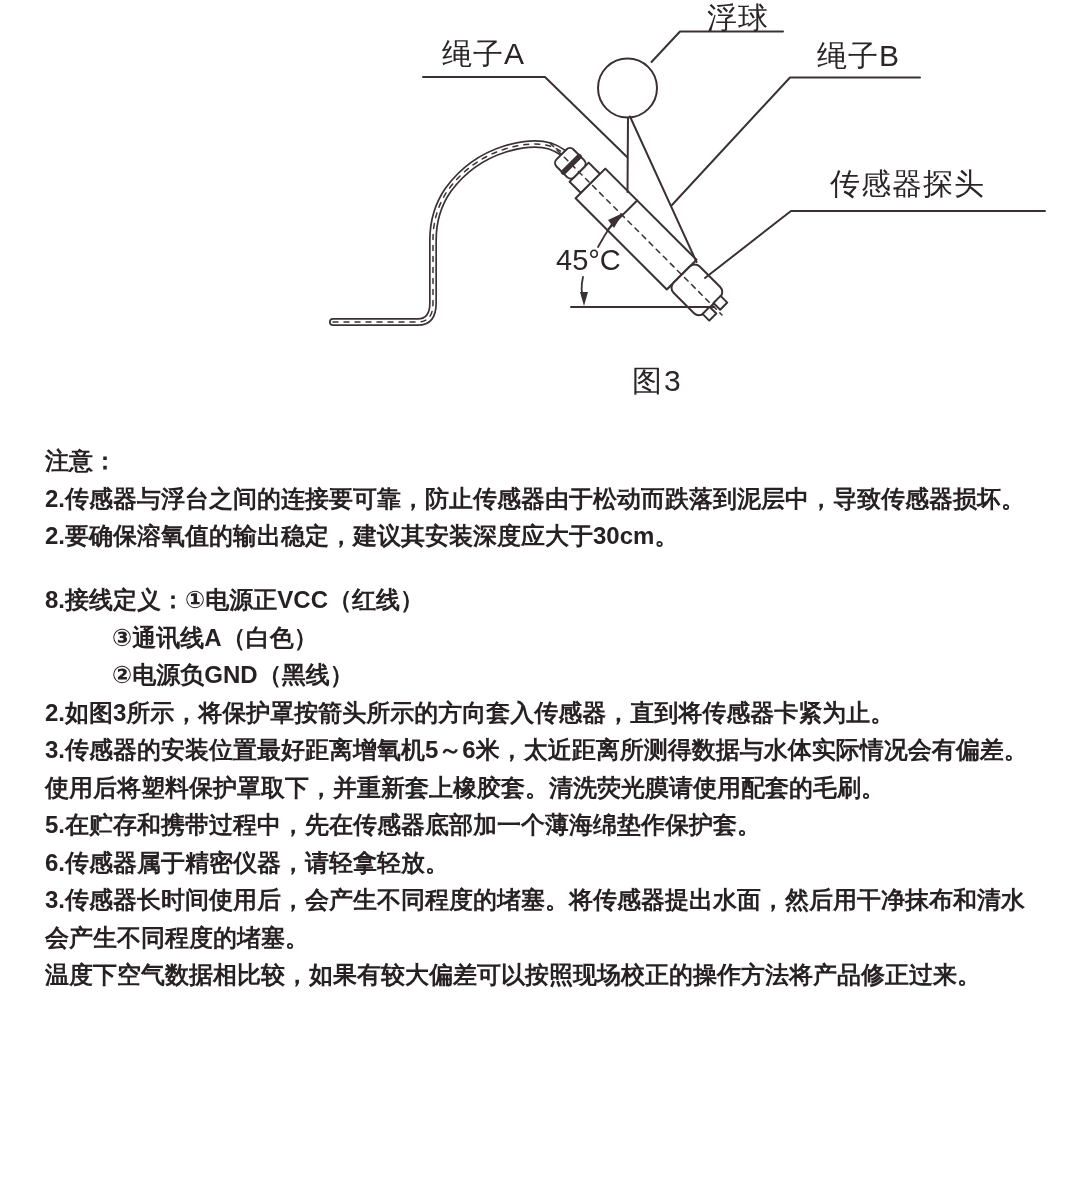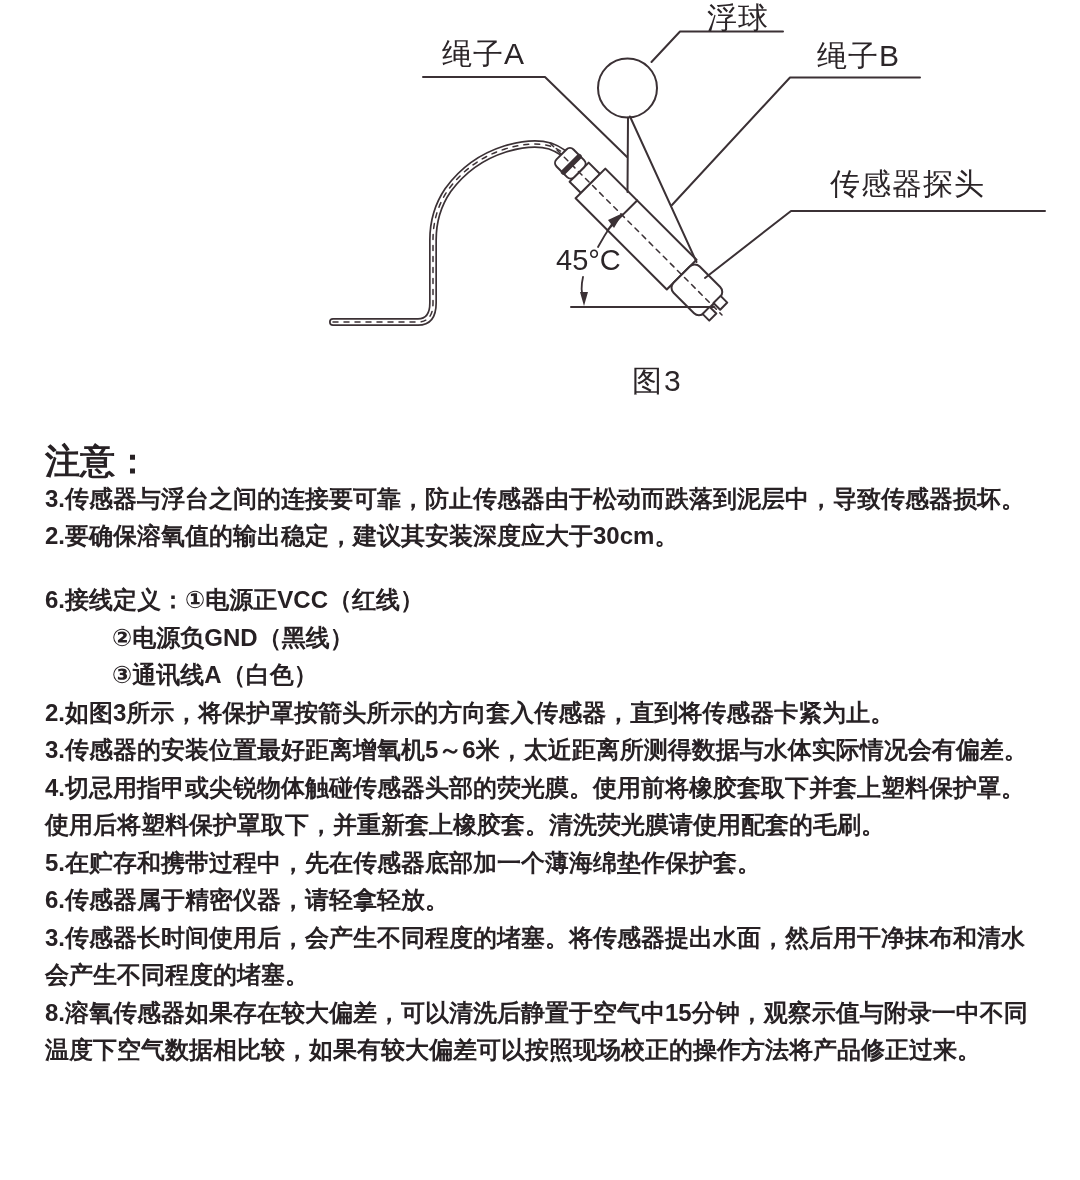--- a/index.html
+++ b/index.html
@@ -10,21 +10,21 @@
   }
   .diagram{position:absolute;left:0;top:0;width:948px;height:425px;}
   svg text{font-family:"Liberation Sans","DejaVu Sans",sans-serif;fill:#2b2528;}
   .dlabel{font-size:30px;font-weight:500;letter-spacing:1px;}
   .dcaption{font-size:30px;font-weight:500;letter-spacing:2px;}
   .dangle{font-size:29px;font-weight:500;}
   .textblock{position:absolute;left:45px;width:995px;font-size:24px;
     line-height:37.5px;font-weight:600;white-space:nowrap;}
   .notice{top:442px;}
   .electrode{top:581px;}
-  .heading{font-weight:700;font-size:35px;}
+  .heading{font-weight:700;font-size:24px;}
   .line{font-weight:600;}
   .indent{padding-left:67px;}
 </style>
 </head>
 <body>
 
 <div class="diagram">
   <svg width="1080" height="425" viewBox="0 0 1080 425">
     <g fill="none" stroke="#3b3135" stroke-width="2" stroke-linejoin="round" stroke-linecap="round">
 
@@ -69,31 +69,29 @@
     <text x="442" y="64" class="dlabel">绳子A</text>
     <text x="817" y="66" class="dlabel">绳子B</text>
     <text x="830" y="194" class="dlabel">传感器探头</text>
     <text x="556" y="270" class="dangle">45°C</text>
     <text x="632" y="391" class="dcaption">图3</text>
   </svg>
 </div>
 
 <div class="textblock notice">
   <div class="heading">注意：</div>
-  <div class="line">3.传感器与浮台之间的连接要可靠，防止传感器由于松动而跌落到泥层中，导致传感器损坏。</div>
+  <div class="line">2.传感器与浮台之间的连接要可靠，防止传感器由于松动而跌落到泥层中，导致传感器损坏。</div>
   <div class="line">2.要确保溶氧值的输出稳定，建议其安装深度应大于30cm。</div>
 </div>
 
 <div class="textblock electrode">
-  <div class="line">6.接线定义：①电源正VCC（红线）</div>
+  <div class="line">8.接线定义：①电源正VCC（红线）</div>
+  <div class="line indent">③通讯线A（白色）</div>
   <div class="line indent">②电源负GND（黑线）</div>
-  <div class="line indent">③通讯线A（白色）</div>
   <div class="line">2.如图3所示，将保护罩按箭头所示的方向套入传感器，直到将传感器卡紧为止。</div>
   <div class="line">3.传感器的安装位置最好距离增氧机5～6米，太近距离所测得数据与水体实际情况会有偏差。</div>
-  <div class="line">4.切忌用指甲或尖锐物体触碰传感器头部的荧光膜。使用前将橡胶套取下并套上塑料保护罩。</div>
   <div class="line">使用后将塑料保护罩取下，并重新套上橡胶套。清洗荧光膜请使用配套的毛刷。</div>
   <div class="line">5.在贮存和携带过程中，先在传感器底部加一个薄海绵垫作保护套。</div>
   <div class="line">6.传感器属于精密仪器，请轻拿轻放。</div>
   <div class="line">3.传感器长时间使用后，会产生不同程度的堵塞。将传感器提出水面，然后用干净抹布和清水</div>
   <div class="line">会产生不同程度的堵塞。</div>
-  <div class="line">8.溶氧传感器如果存在较大偏差，可以清洗后静置于空气中15分钟，观察示值与附录一中不同</div>
   <div class="line">温度下空气数据相比较，如果有较大偏差可以按照现场校正的操作方法将产品修正过来。</div>
 </div>
 
 </body></html>

